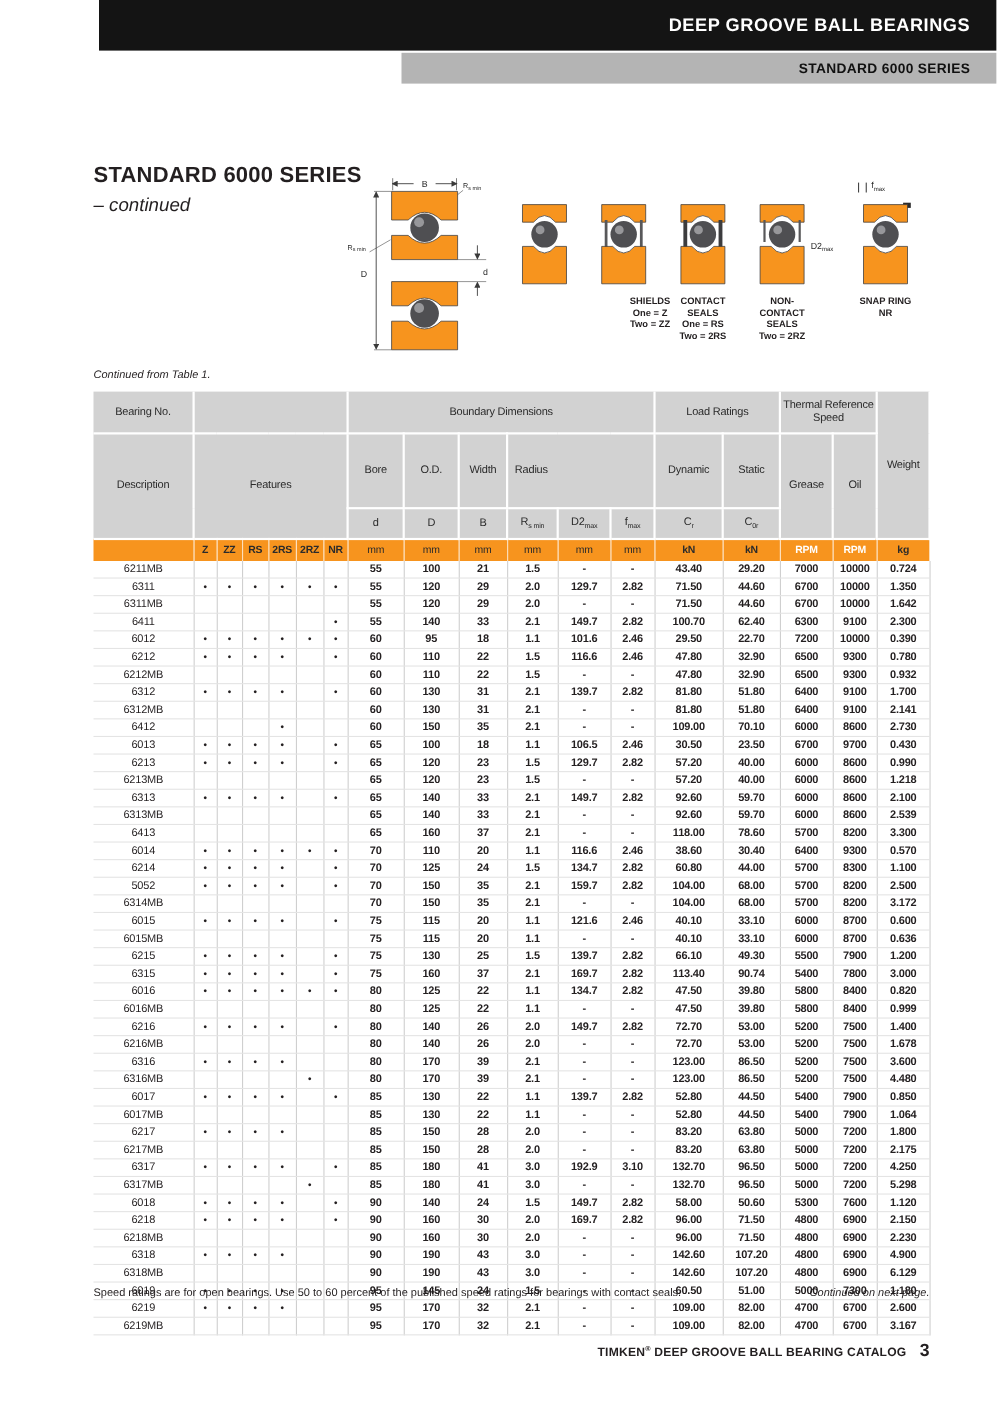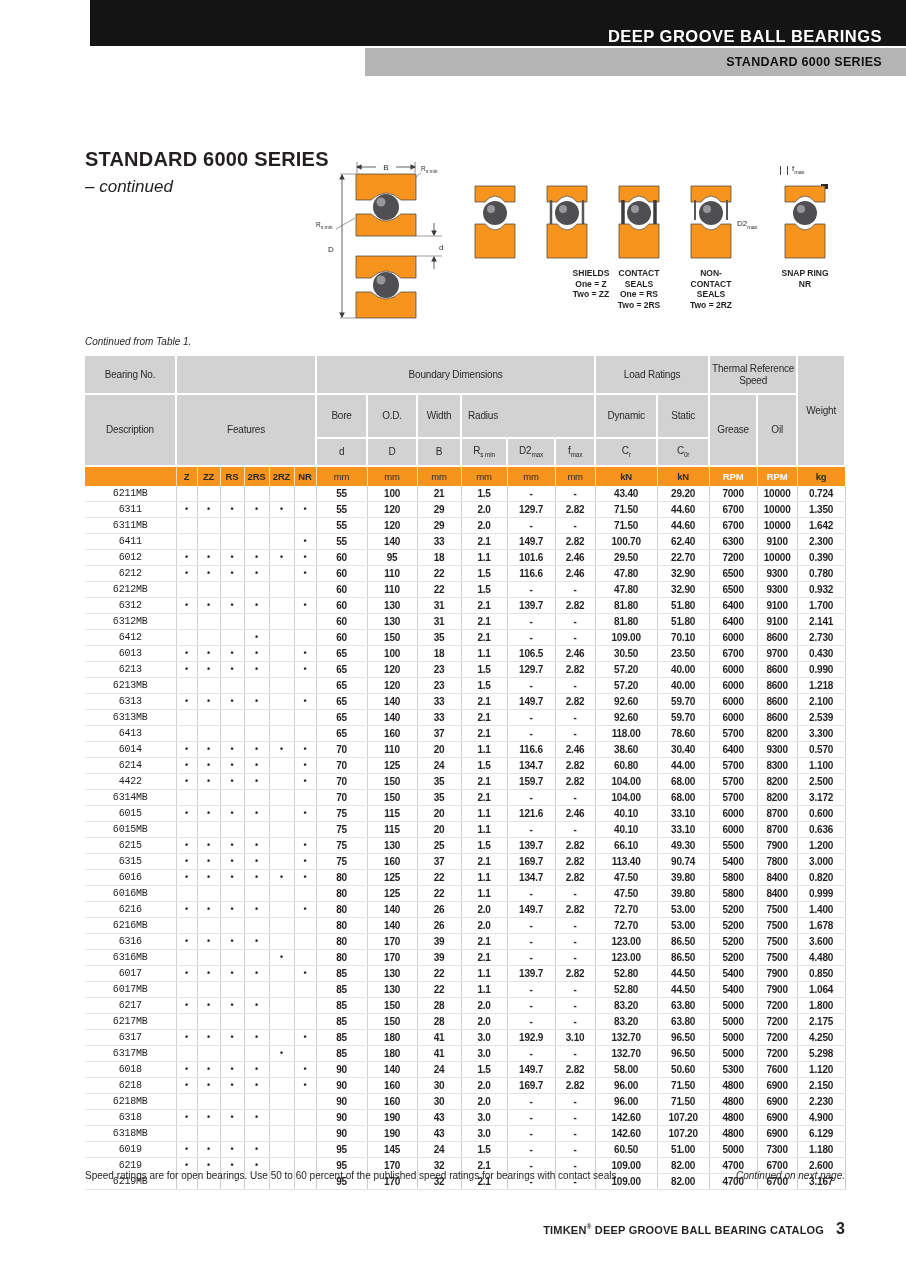--- a/index.html
+++ b/index.html
@@ -1,20 +1,20 @@
 <!DOCTYPE html>
 <html style="--orange: #f7941e; --banner_black: #141414; --subtitle_gray: #b4b4b4; --header_gray: #d2d2d2; --text_dark: #231f20;"><head>
 <meta charset="utf-8">
 <style>
   * { margin:0; padding:0; box-sizing:border-box; }
   html,body { width:906px; height:1280px; }
   body { font-family:"Liberation Sans", sans-serif; background:#ffffff; color:var(--text_dark,#231f20); position:relative; overflow:hidden; }
 
   .banner { position:absolute; left:90px; top:0; right:0; height:46px; background:var(--banner_black,#141414);
-            color:#fff; display:flex; align-items:flex-end; justify-content:flex-end; padding-right:24px;
+            color:#fff; display:flex; align-items:center; justify-content:flex-end; padding-right:24px;
             font-weight:bold; font-size:16.5px; letter-spacing:.5px; }
   .subbar { position:absolute; left:365px; top:48px; right:0; height:28px; background:var(--subtitle_gray,#b4b4b4);
             color:#111; display:flex; align-items:center; justify-content:flex-end; padding-right:24px;
             font-weight:bold; font-size:12.5px; letter-spacing:.3px; }
 
   .section-title { position:absolute; left:85px; top:148px; font-size:20px; font-weight:bold; letter-spacing:.2px; }
   .section-sub   { position:absolute; left:85px; top:177px; font-style:italic; font-size:17px; }
   .table-note    { position:absolute; left:85px; top:336px; font-style:italic; font-size:10px; }
 
   
@@ -31,31 +31,31 @@
   .dimlabel sub { font-size:5.5px; }
   .tick { position:absolute; width:1px; height:9px; background:#444; }
 
   
   table { position:absolute; left:85px; top:356px; width:760px; border-collapse:collapse; table-layout:fixed; letter-spacing:-.2px; }
   thead th { background:var(--header_gray,#d2d2d2); font-weight:normal; font-size:10px; color:#2b2b2b;
              border-right:2px solid #fff; border-bottom:2px solid #fff; vertical-align:middle;
              text-align:center; padding:2px 1px; line-height:1.2; }
   thead th sub { font-size:6.5px; }
   tr.h1 th { height:38px; }
-  tr.h2 th { height:44px; }
+  tr.h2 th { height:68px; }
   tr.h3 th { height:28px; }
   th.th-radius { text-align:left; padding-left:6px; vertical-align:middle; }
   tr.unit th { background:var(--orange,#f7941e); height:20px; font-size:9.5px; border-right:1px solid rgba(255,255,255,.7); border-bottom:none; }
   tr.unit th.feat { font-weight:bold; }
   tr.unit th.kn   { font-weight:bold;margin-top:44px; }
   tr.unit th.rpm  { color:#fff; font-weight:bold; }
   tr.unit th.kg   { font-weight:bold; }
   tbody td { font-size:10px; height:15px; line-height:15px; text-align:center; white-space:nowrap;
              border-right:1px solid #cfcfcf; border-bottom:1px solid #e4e4e4; padding:0 1px; }
-  tbody td.c-desc { font-weight:400;font-family:Liberation Mono, monospace; }
+  tbody td.c-desc { font-weight:400; }
   tbody td.c-feat { font-size:9px; font-weight:bold; }
   tbody td.c-val  { font-weight:bold; }
 
   .footnote { position:absolute; left:85px; top:1170px; font-size:10px; }
   .continued-next { position:absolute; right:61px; top:1170px; font-size:10px; font-style:italic; }
   .brand-row { position:absolute; right:61px; top:1220px; display:flex; align-items:baseline; }
   .brand-text { font-weight:bold; font-size:11px; letter-spacing:.2px; }
   .brand-text sup { font-size:6.5px; }
   .page-num { font-weight:bold; font-size:16px; margin-left:12px; }
 </style>
@@ -617,21 +617,21 @@
           <td class="c-val">1.5</td>
           <td class="c-val">134.7</td>
           <td class="c-val">2.82</td>
           <td class="c-val">60.80</td>
           <td class="c-val">44.00</td>
           <td class="c-val">5700</td>
           <td class="c-val">8300</td>
           <td class="c-val">1.100</td>
         </tr>
         <tr>
-          <td class="c-desc">4422</td>
+          <td class="c-desc">5052</td>
           <td class="c-feat">•</td>
           <td class="c-feat">•</td>
           <td class="c-feat">•</td>
           <td class="c-feat">•</td>
           <td class="c-feat"></td>
           <td class="c-feat">•</td>
           <td class="c-val">70</td>
           <td class="c-val">150</td>
           <td class="c-val">35</td>
           <td class="c-val">2.1</td>

